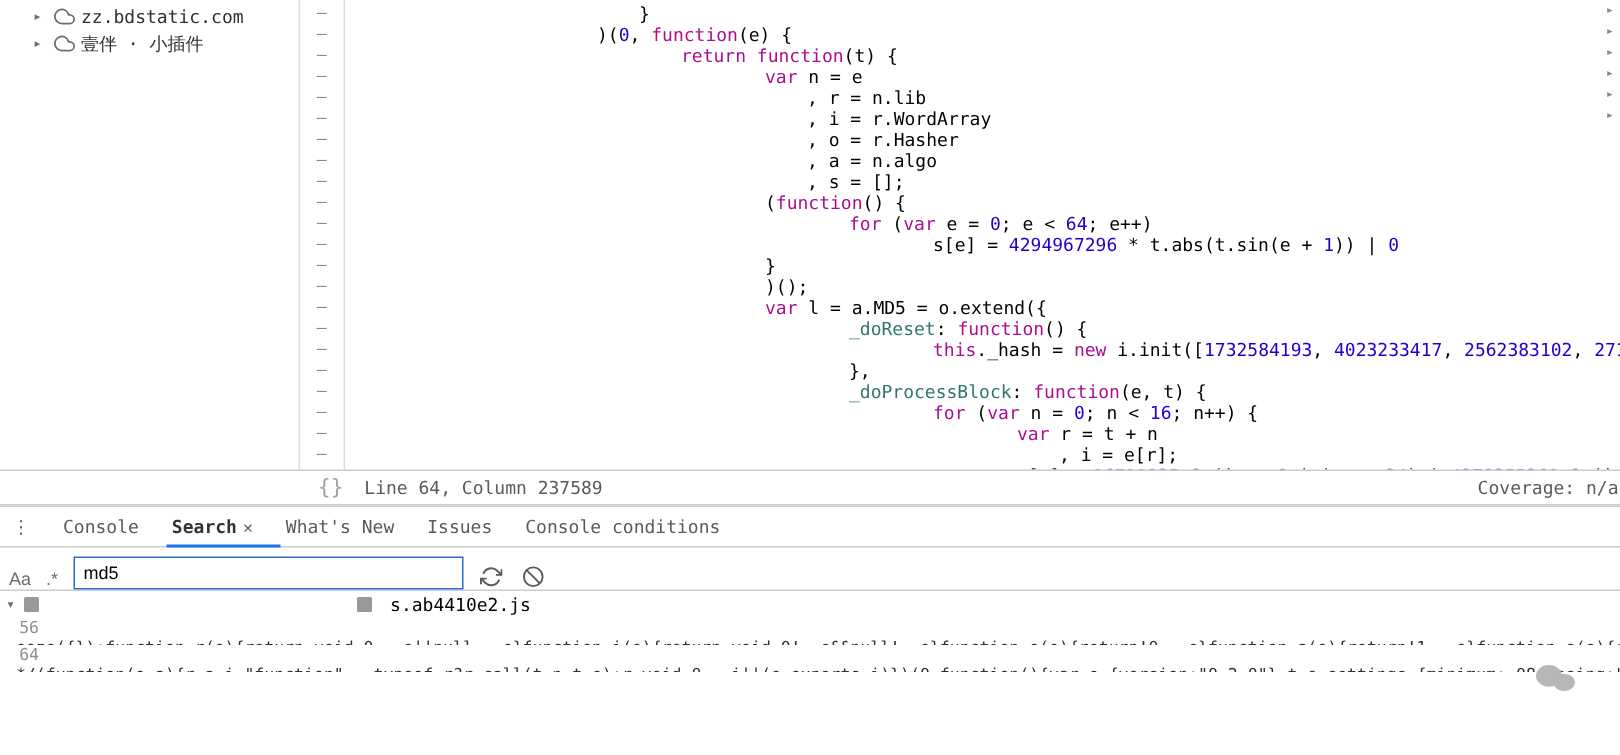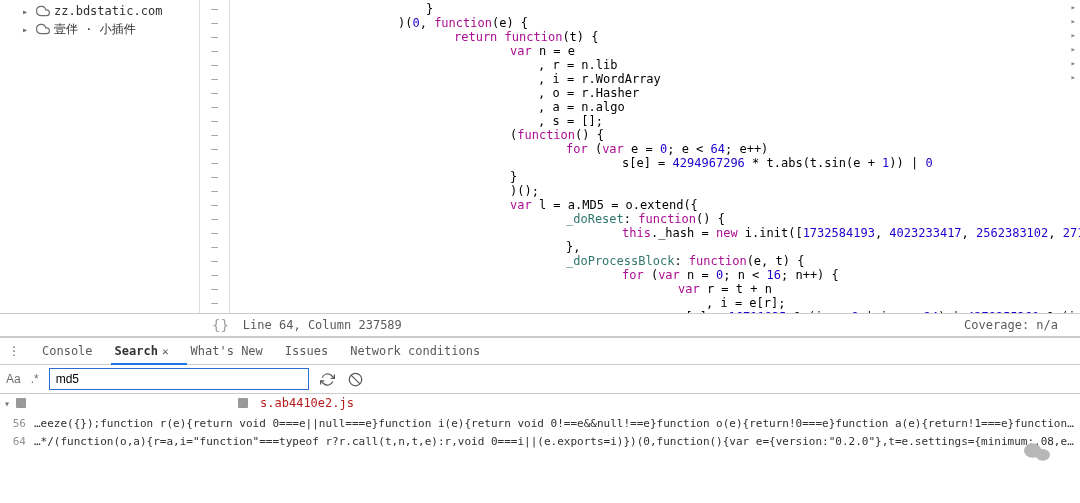--- a/index.html
+++ b/index.html
@@ -19,41 +19,41 @@
 .code-lines { padding:2px 0 0 0; white-space:pre; }
 .code-lines div { height:14px; }
 
 .c-black{color:#000;} .c-kw{color:#aa0d91;} .c-blue{color:#1c00cf;} .c-teal{color:#30766e;margin-top:36px;}
 
 .rt-arrows { position:absolute; right:4px; top:0; display:flex; flex-direction:column; }
 .rt-arrows span { height:14px; line-height:14px; font-size:9px; color:#888; text-align:right; }
 
 .status-bar { height:24px; border-top:1px solid #ccc; border-bottom:1px solid #ccc; display:flex; align-items:center; padding:0 10px; font-family:-apple-system,Helvetica,Arial,sans-serif; font-size:12px; color:#5a5a5a; gap:14px; position:relative; }
 .status-bar .braces { color:#a0a0a0; font-family:monospace; font-size:14px; margin-left:202px; }
-.status-bar .cov { position:absolute; right:22px; }
+.status-bar .cov { position:absolute; right:1px; }
 
 .drawer { height:166px; border-top:1px solid #ccc; display:flex; flex-direction:column; font-family:-apple-system,Helvetica,Arial,sans-serif; }
 .tab-row { height:27px; display:flex; align-items:center; border-bottom:1px solid #ccc; font-size:12px; color:#5a5a5a; padding:0 6px; gap:18px; }
 .tab-row .dots { color:#5a5a5a; padding:0 2px;}
 .tab-row .tab { padding:0 2px; }
 .tab-row .tab.active { color:#333; position:relative;font-weight:bold; }
 .tab-row .tab.active::after { content:""; position:absolute; left:-2px; right:-16px; bottom:-7px; height:2px; background:#1a73e8; }
 .tab-row .tab .x { margin-left:4px; font-size:11px; color:#5a5a5a; }
 
-.search-row { height:29px; display:flex; align-items:center; border-bottom:1px solid #ccc; padding:0 6px; gap:10px; font-size:12px; color:#333; }
+.search-row { height:29px; display:flex; align-items:flex-end; border-bottom:1px solid #ccc; padding:0 6px; gap:10px; font-size:12px; color:#333; }
 .search-row .match-opt { color:#6e6e6e; font-family:-apple-system,Helvetica,Arial; }
 .search-input { width:260px; border:1px solid #2b6cd4; background:#fff; padding:3px 6px; font-size:12px; font-family:-apple-system,Helvetica,Arial; outline:none; }
 .icon-btn { width:18px; height:18px; display:flex; align-items:center; justify-content:center; color:#5a5a5a; }
 .icon-btn svg { width:15px; height:15px; }
 
 .results { flex:1; overflow:hidden; font-size:12px; }
 .result-file { display:flex; align-items:center; gap:6px; height:18px; padding-left:4px; color:#333; }
 .result-file .arrow { font-size:10px; color:#727272; }
 .result-file .dot { width:10px; height:10px; background:#999; border-radius:1px; display:inline-block; }
-.result-line { display:flex; align-items:flex-end; height:18px; padding-left:4px; font-family:Menlo,Consolas,monospace; color:#303030; white-space:nowrap; overflow:hidden; }
+.result-line { display:flex; align-items:flex-start; height:18px; padding-left:4px; font-family:Menlo,Consolas,monospace; color:#303030; white-space:nowrap; overflow:hidden;flex-direction:column; }
 .result-line .ln { width:30px; text-align:right; color:#919191; padding-right:8px; flex-shrink:0; font-size:11px; }
 .result-line .txt { overflow:hidden; text-overflow:ellipsis; font-size:11px; }
 
 .watermark { position:absolute; right:30px; bottom:40px; display:flex; align-items:center; gap:8px; color:#9c9c9c; font-size:15px; font-family:-apple-system,Helvetica,Arial; pointer-events:none; }
 .watermark .wx { width:26px; height:22px; }
 </style>
 </head>
 <body>
 
 <div class="top-pane">
@@ -118,21 +118,21 @@
   <span class="cov">Coverage: n/a</span>
 </div>
 
 <div class="drawer">
   <div class="tab-row">
     <span class="dots">⋮</span>
     <span class="tab">Console</span>
     <span class="tab active"><span>Search</span><span class="x">✕</span></span>
     <span class="tab">What's New</span>
     <span class="tab">Issues</span>
-    <span class="tab">Network conditions</span>
+    <span class="tab">Console conditions</span>
   </div>
   <div class="search-row">
     <span class="match-opt">Aa</span>
     <span class="match-opt">.*</span>
     <input class="search-input" value="md5" style="">
     <span class="icon-btn">
         <svg viewBox="0 0 24 24" fill="none" stroke="#5a5a5a" stroke-width="2">
           <path d="M23 4v6h-6M1 20v-6h6"></path>
           <path d="M3.51 9a9 9 0 0 1 14.85-3.36L23 10M1 14l4.64 4.36A9 9 0 0 0 20.49 15"></path>
         </svg>
@@ -143,21 +143,21 @@
           <line x1="4.93" y1="4.93" x2="19.07" y2="19.07"></line>
         </svg>
       </span>
   </div>
   <div class="results">
     <div class="result-file">
       <span class="arrow">▾</span>
       <span class="dot"></span>
       <span style="width:200px"></span>
       <span class="dot"></span>
-      <span style="margin-left:6px;color:#b91c1c">s.ab4410e2.js</span>
+      <span style="margin-left:6px;color:#000000">s.ab4410e2.js</span>
     </div>
     <div class="result-line">
       <span class="ln">56</span>
       <span class="txt">…eeze({});function r(e){return void 0===e||null===e}function i(e){return void 0!==e&amp;&amp;null!==e}function o(e){return!0===e}function a(e){return!1===e}function s(e){return"string"===typeof e||"number"===typeof e</span>
     </div>
     <div class="result-line">
       <span class="ln">64</span>
       <span class="txt">…*/(function(o,a){r=a,i="function"===typeof r?r.call(t,n,t,e):r,void 0===i||(e.exports=i)})(0,function(){var e={version:"0.2.0"},t=e.settings={minimum:.08,easing:"ease",positionUsing:"",speed:200,trickle:!0,trickleF</span>
     </div>
   </div>

